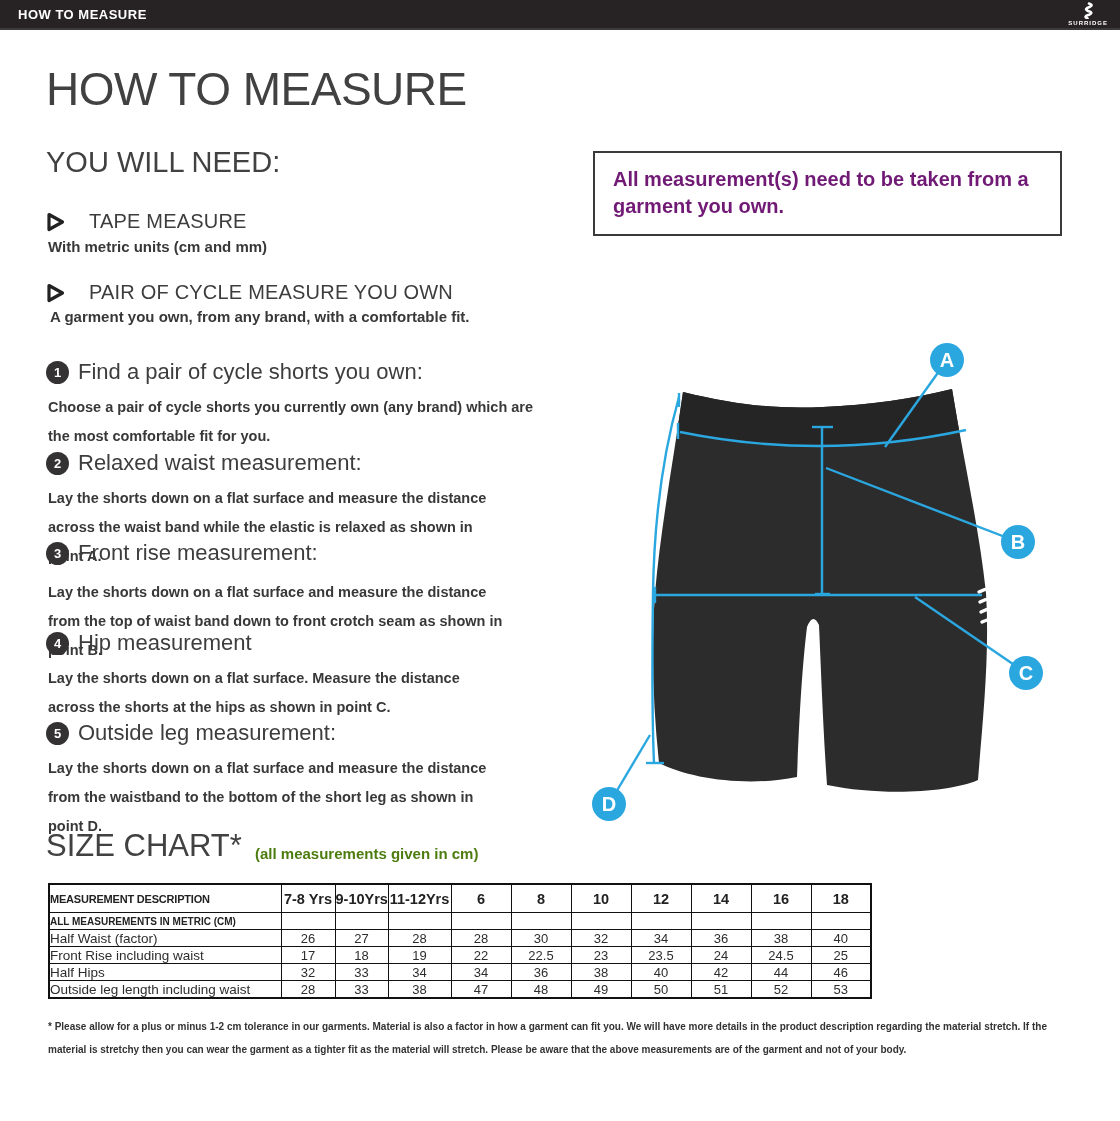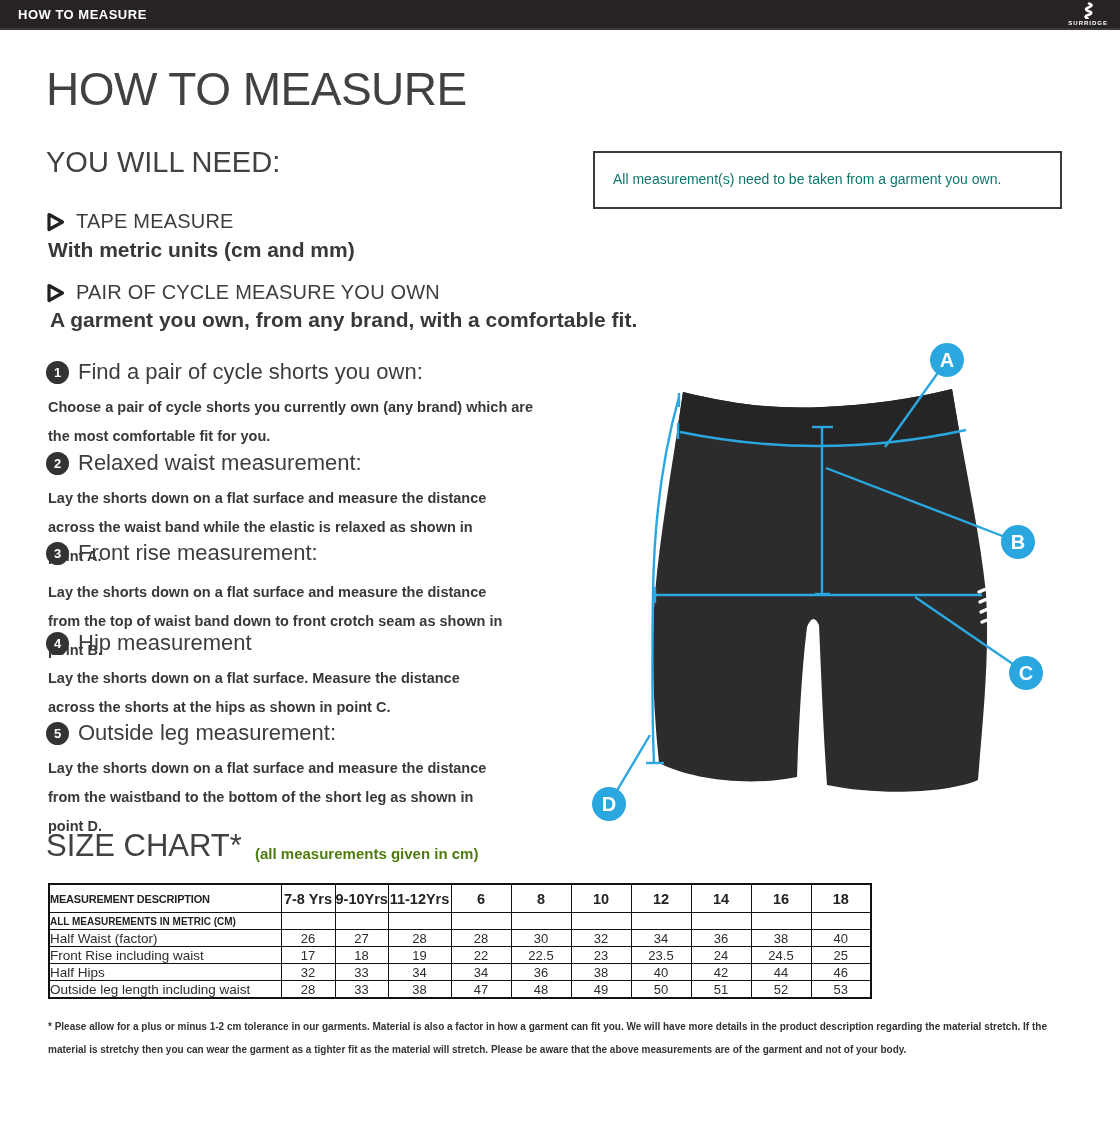--- a/index.html
+++ b/index.html
@@ -10,35 +10,35 @@
   .topbar{position:absolute;left:0;top:0;width:1120px;height:30px;background:#272324;
           display:flex;align-items:center;justify-content:space-between;box-sizing:border-box;
           padding:0 12px 0 18px;border-bottom:2px solid #3d3a3b;}
   .topbar-title{color:#fff;font-size:13px;font-weight:bold;letter-spacing:.5px;}
   .brand{display:flex;flex-direction:column;align-items:center;line-height:1;}
   .brand-name{color:#fff;font-size:6px;font-weight:bold;letter-spacing:1px;margin-top:1px;}
 
   .page-title{position:absolute;left:46px;top:62px;font-size:46px;font-weight:400;color:#414141;letter-spacing:-.5px;}
   .need-heading{position:absolute;left:46px;top:146px;font-size:29px;font-weight:400;color:#414141;}
 
-  .need-item{position:absolute;left:46px;display:flex;align-items:center;gap:10px;}
+  .need-item{position:absolute;left:46px;display:flex;align-items:center;gap:23px;}
   .need-label{font-size:20px;color:#3d3d3d;letter-spacing:.2px;}
-  .need-desc{position:absolute;font-size:21px;font-weight:600;color:#383838;}
+  .need-desc{position:absolute;font-size:15px;font-weight:600;color:#383838;}
 
   .step{position:absolute;left:46px;width:540px;}
   .step-head{display:flex;align-items:center;gap:9px;}
   .step-num{width:23px;height:23px;border-radius:50%;background:#343233;color:#fff;
             font-size:13px;font-weight:bold;display:flex;align-items:center;justify-content:center;flex:0 0 23px;}
   .step-title{font-size:22px;color:#3d3d3d;}
   .step-body{margin:8px 0 0 2px;font-size:14.5px;font-weight:600;color:#383838;line-height:29px;width:455px;}
   .step.s1 .step-body{width:510px;}
 
   .callout{position:absolute;left:593px;top:151px;width:469px;box-sizing:border-box;
            border:2px solid #3a3a3a;padding:13px 18px 14px 18px;background:#fff;}
-  .callout-text{font-size:14px;font-weight:normal;color:#0f766e;line-height:27px;}
+  .callout-text{font-size:20px;font-weight:bold;color:#701a75;line-height:27px;}
 
   .diagram{position:absolute;left:580px;top:335px;}
 
   .sizechart-title{position:absolute;left:46px;top:828px;font-size:31px;font-weight:400;color:#414141;}
   .sizechart-sub{position:absolute;left:255px;top:845px;font-size:15px;font-weight:600;color:#4d7c0f;}
 
   table.size{position:absolute;left:48px;top:883px;border-collapse:collapse;border:2px solid #111;
              table-layout:fixed;width:822px;}
   table.size td,table.size th{border:1px solid #111;padding:0;overflow:hidden;white-space:nowrap;}
   th.desc-h{font-size:11px;font-weight:bold;text-align:left;padding-left:5px;letter-spacing:-.2px;height:27px;color:#222;}

